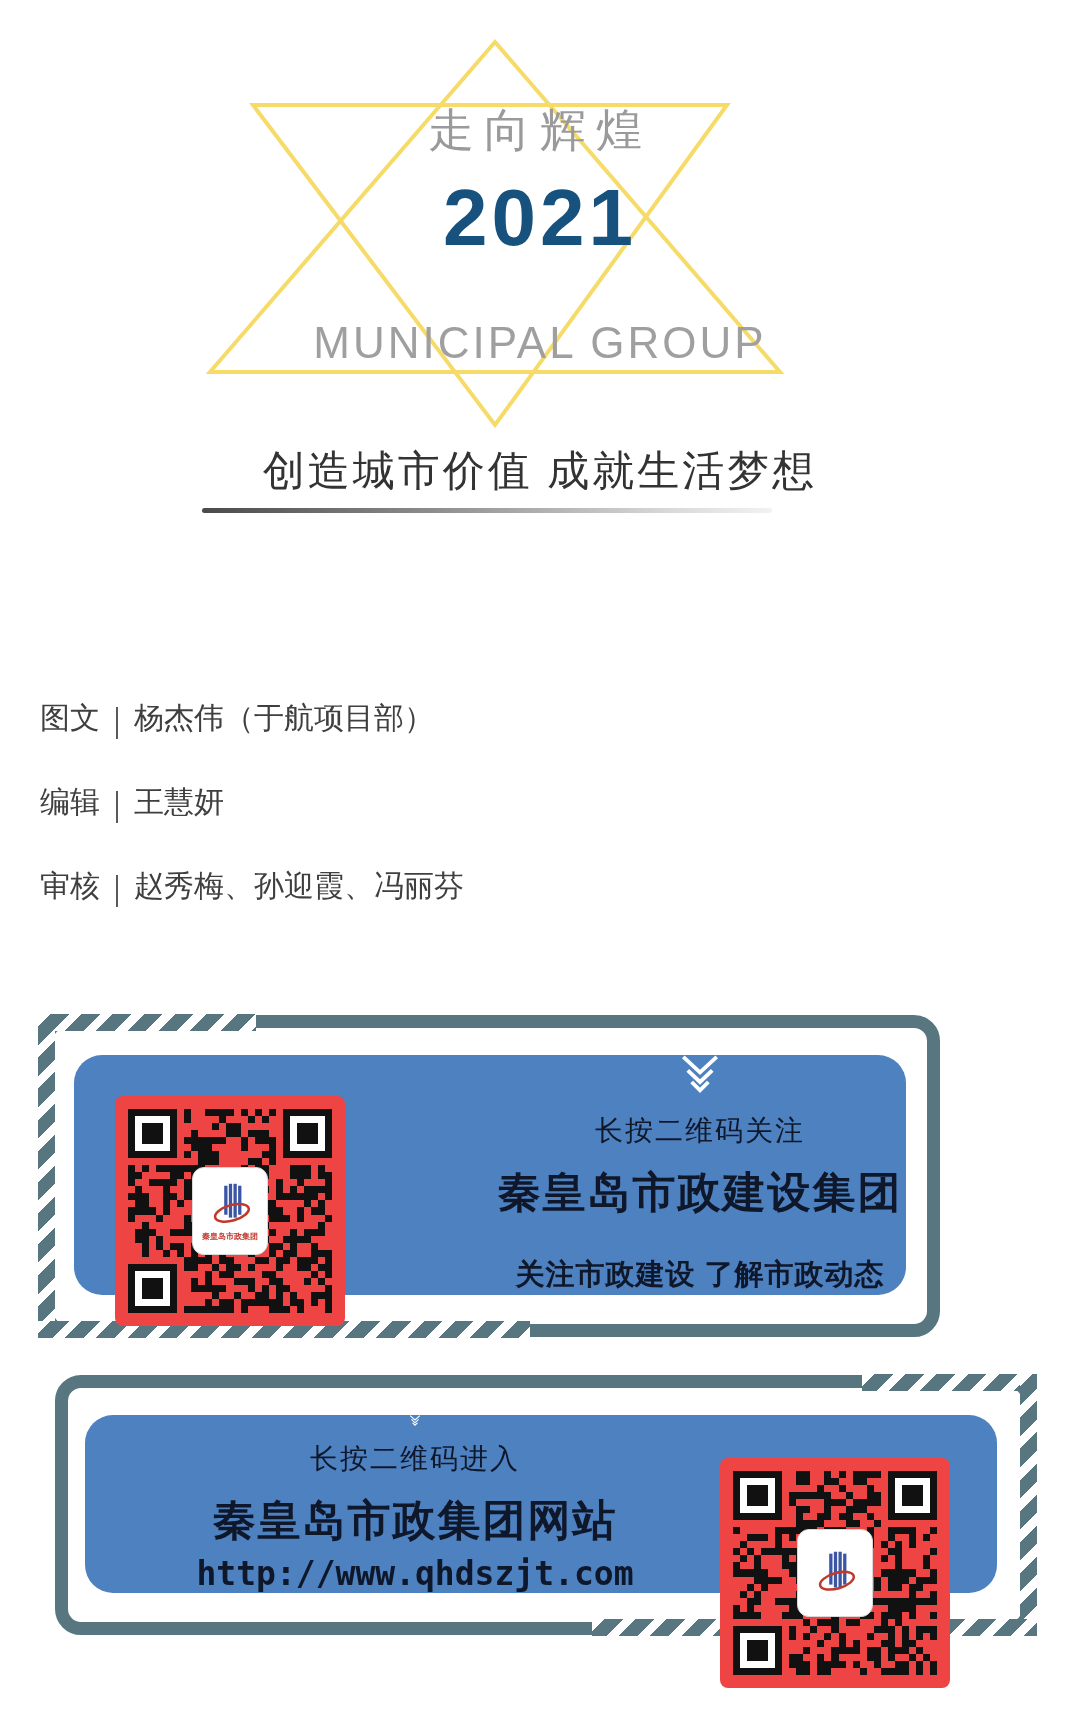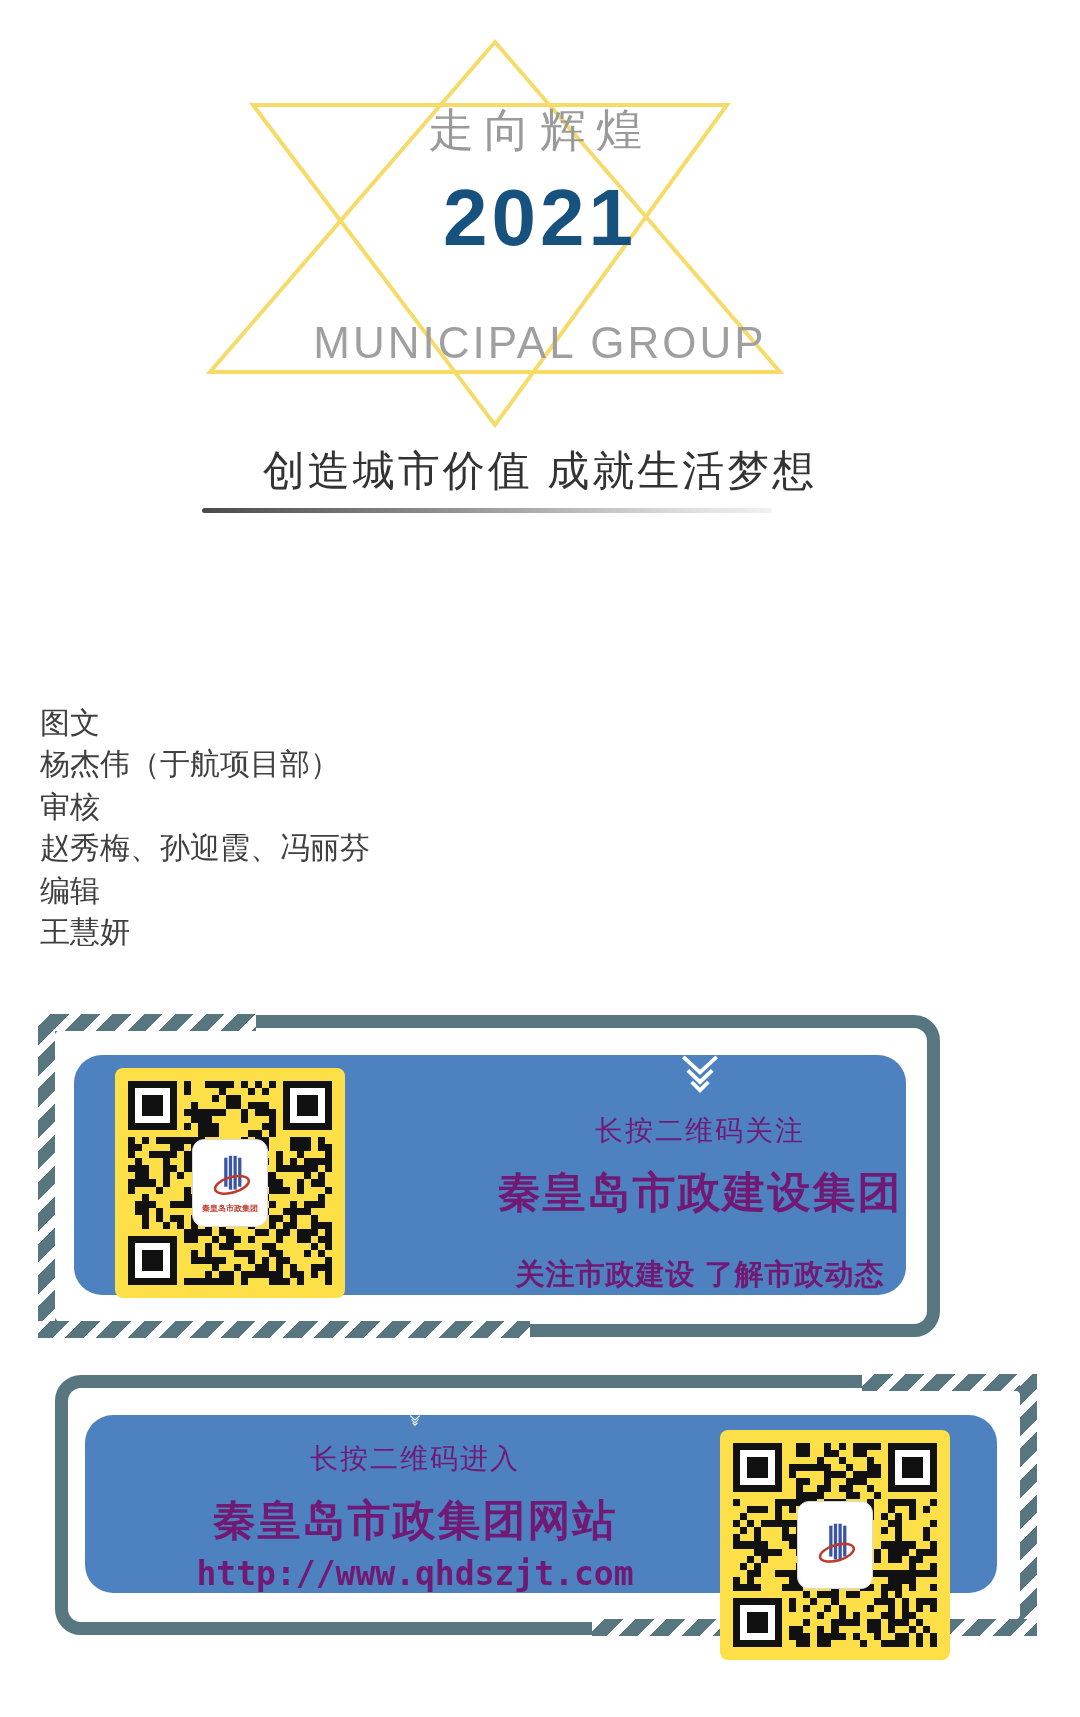--- a/index.html
+++ b/index.html
@@ -14,22 +14,22 @@
   .year{top:172px;font-size:80px;color:#17527f;font-weight:700;letter-spacing:4px;}
   .muni{top:318px;font-size:44px;color:#9f9f9f;letter-spacing:3px;font-weight:400;}
 
   .slogan{position:absolute;left:0;top:443px;width:1080px;text-align:center;
           font-size:42px;color:#333;font-weight:500;letter-spacing:3px;}
   .divider{position:absolute;left:202px;top:508px;width:570px;height:5px;border-radius:3px;
            background:linear-gradient(to right,#4a4a4a,#8c8c8c 40%,#d9d9d9 82%,#f2f2f2);}
 
   
   .credits{position:absolute;left:40px;top:703px;}
-  .credit-line{display:flex;align-items:flex-start;height:36px;margin-bottom:48px;
-               font-size:30px;color:#3f3f3f;flex-direction:column;}
+  .credit-line{display:flex;align-items:flex-end;height:36px;margin-bottom:48px;
+               font-size:30px;color:#3f3f3f;}
   .credit-sep{display:inline-block;width:2px;height:32px;background:#5a5a5a;margin:0 16px;}
 
   
   .card{position:absolute;--frame:#587680;}
   .frame{position:absolute;inset:0;border:13px solid var(--frame);border-radius:26px;}
   .strip{position:absolute;
          background:repeating-linear-gradient(135deg,#ffffff 0 9px,var(--frame) 9px 22px);}
   .panel{position:absolute;background:#4e81c0;border-radius:28px;}
 
   .card1{left:40px;top:1015px;width:900px;height:322px;}
@@ -38,33 +38,33 @@
   .card1 .s-bot{left:-2px;bottom:-1px;width:492px;height:17px;}
   .card1 .panel{left:34px;top:40px;right:34px;bottom:42px;}
 
   .card2{left:55px;top:1375px;width:980px;height:260px;}
   .card2 .s-top{right:-2px;top:-1px;width:175px;height:17px;}
   .card2 .s-right{right:-2px;top:-1px;width:17px;height:calc(100% + 2px);}
   .card2 .s-bot{right:-2px;bottom:-1px;width:445px;height:17px;}
   .card2 .panel{left:30px;top:40px;right:38px;bottom:42px;}
 
   
-  .qr{position:absolute;width:230px;height:230px;background:#fde047;border-radius:8px;
-      padding:13px;box-sizing:border-box;}
+  .qr{position:absolute;width:230px;height:230px;background:#ef4444;border-radius:8px;
+      padding:13px;box-sizing:border-box;margin-top:28px;}
   .qr svg.qrsvg{width:100%;height:100%;display:block;}
   .qrlogo{position:absolute;left:50%;top:50%;transform:translate(-50%,-50%);
           width:74px;height:86px;background:#fff;border:1px solid #d8d8d8;border-radius:12px;
           display:flex;flex-direction:column;align-items:center;justify-content:center;}
   .qrcap{font-size:8px;line-height:1.1;color:#c0392b;font-weight:700;white-space:nowrap;}
   .card1 .qr{left:75px;top:53px;}
   .card2 .qr{right:85px;top:55px;}
 
   
   .col{position:absolute;display:flex;flex-direction:column;align-items:center;
-       justify-content:center;color:#701a75;text-align:center;}
+       justify-content:center;color:#0f172a;text-align:center;}
   .card1 .col{left:450px;right:30px;top:40px;bottom:42px;}
   .card2 .col{left:95px;width:530px;top:40px;bottom:42px;}
   .chev{width:54px;height:64px;margin-bottom:12px;}
   .lead{font-size:28px;font-weight:400;letter-spacing:2px;}
   .big-title{font-size:43px;font-weight:700;letter-spacing:2px;margin-top:14px;white-space:nowrap;}
   .sub{font-size:29px;font-weight:700;letter-spacing:1px;margin-top:33px;white-space:nowrap;}
   .url{font-family:"DejaVu Sans Mono",monospace;font-size:33px;font-weight:700;
        margin-top:4px;letter-spacing:0px;white-space:nowrap;}
 </style>
 </head>
@@ -83,28 +83,28 @@
 <div class="slogan">创造城市价值  成就生活梦想</div>
 <div class="divider"></div>
 
 <div class="credits">
   <div class="credit-line">
     <span>图文</span>
     <span class="credit-sep"></span>
     <span>杨杰伟（于航项目部）</span>
   </div>
   <div class="credit-line">
+    <span>编辑</span>
+    <span class="credit-sep"></span>
+    <span>王慧妍</span>
+  </div>
+  <div class="credit-line">
     <span>审核</span>
     <span class="credit-sep"></span>
     <span>赵秀梅、孙迎霞、冯丽芬</span>
-  </div>
-  <div class="credit-line">
-    <span>编辑</span>
-    <span class="credit-sep"></span>
-    <span>王慧妍</span>
   </div>
 </div>
 
 <div class="card card1">
   <div class="frame"></div>
   <div class="strip s-top"></div>
   <div class="strip s-left"></div>
   <div class="strip s-bot"></div>
   <div class="panel"></div>
 

